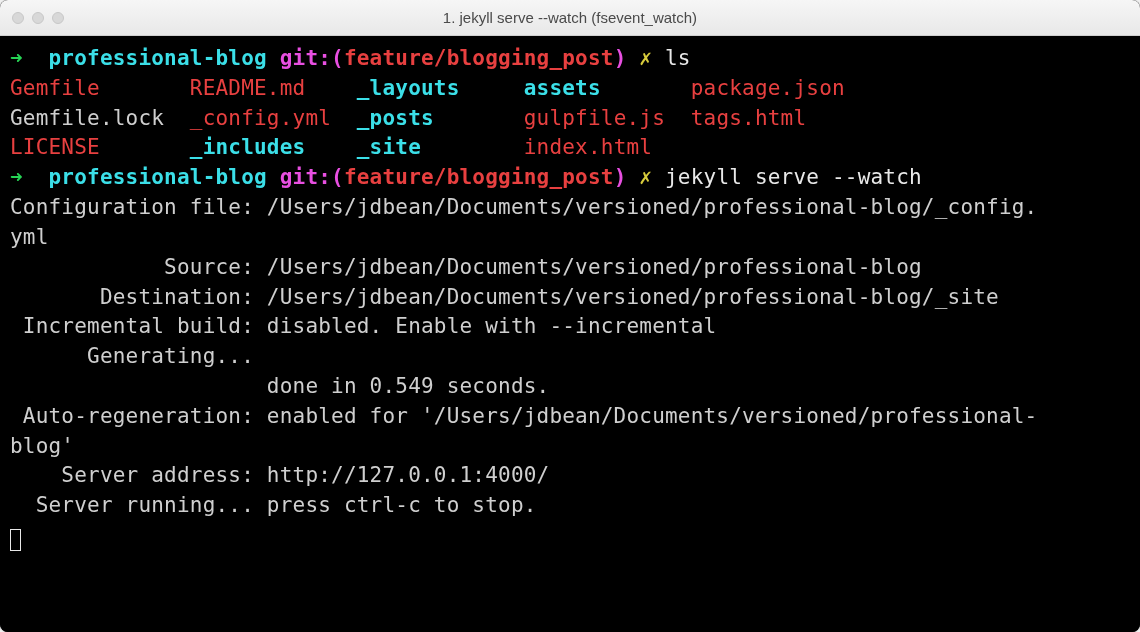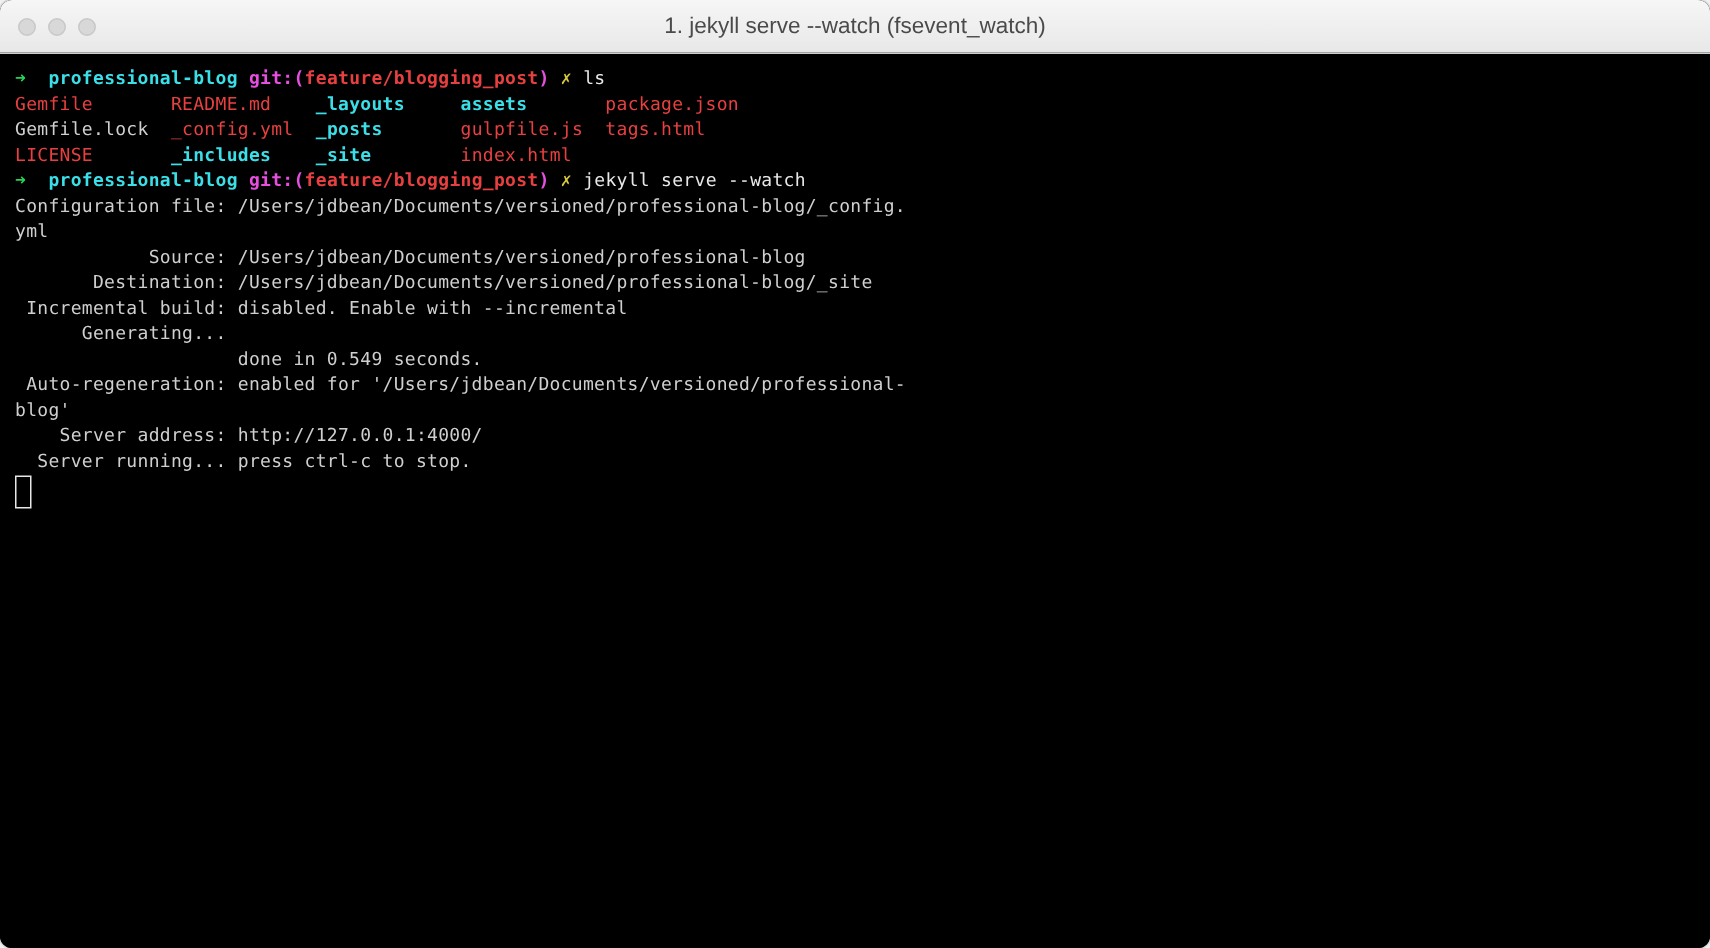--- a/index.html
+++ b/index.html
@@ -47,21 +47,21 @@
       text-align: center;
       font-family: -apple-system, "Helvetica Neue", sans-serif;
       font-size: 15px;
       color: #4a4a4a;
     }
     .terminal {
       flex: 1;
       background: #000;
       padding: 8px 10px;
       color: #e8e8e8;
-      font-size: 12px;
+      font-size: 21px;
       line-height: 1.42;
       letter-spacing: 0.2px;
       white-space: pre;
       overflow: hidden;
     }
     .white { color: #e8e8e8; }
     .off-white { color: #cfcfcf; }
     .dir-cyan { color: #3bdfe8; font-weight: bold; }
     .file-red { color: #e84040; }
     .cursor {

